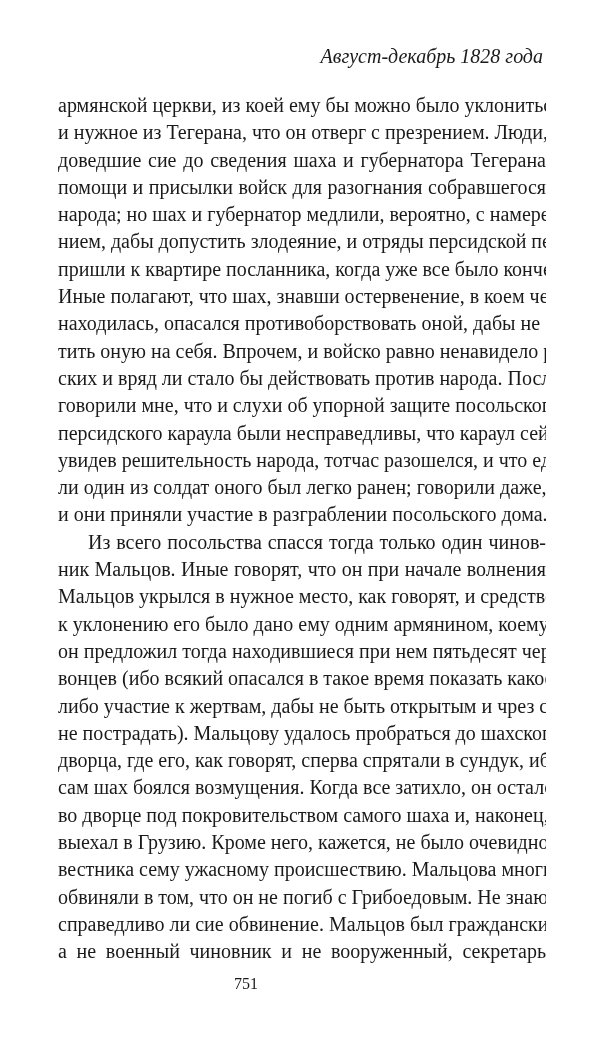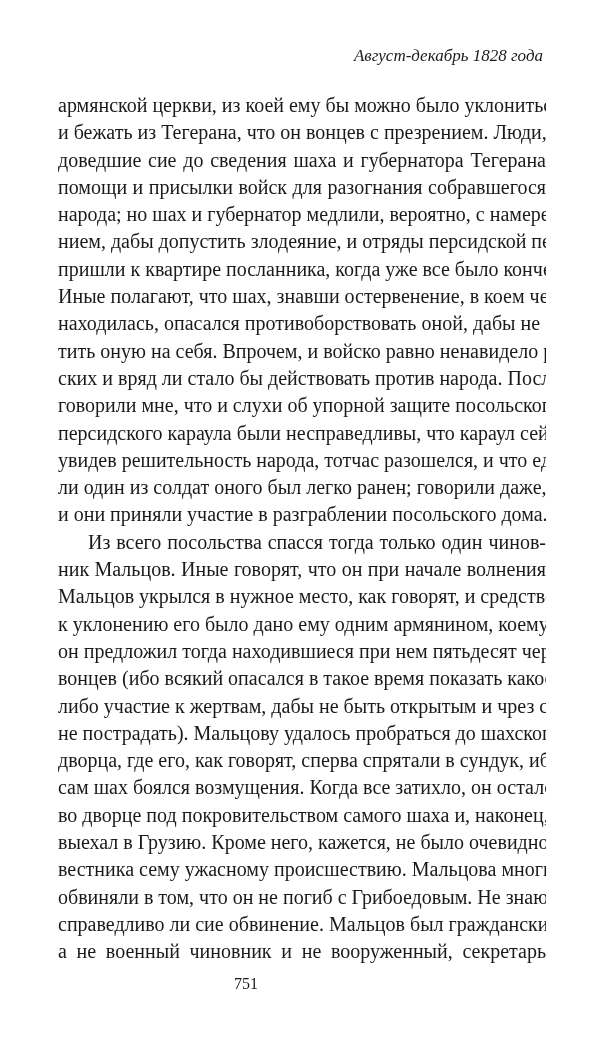--- a/index.html
+++ b/index.html
@@ -12,21 +12,21 @@
       height: 1046px;
       position: relative;
       overflow: hidden;
       font-family: "Liberation Serif", "DejaVu Serif", serif;
       color: #1a1a1a;
     }
     .running-header {
       position: absolute;
       top: 46px;
       right: 57px;
-      font-size: 17px;
+      font-size: 20px;
       font-style: italic;
       line-height: 20px;
       white-space: nowrap;
     }
     .text-block {
       position: absolute;
       top: 92px;
       left: 58px;
       width: 488px;
     }
@@ -57,21 +57,21 @@
       line-height: 20px;
     }
   </style>
 </head>
 <body>
 
 <div class="running-header">Август-декабрь 1828 года</div>
 
 <div class="text-block">
   <span class="line">армянской церкви, из коей ему бы можно было уклониться</span>
-  <span class="line">и бежать из Тегерана, что он вонцев с презрением. Люди,</span>
+  <span class="line">и нужное из Тегерана, что он отверг с презрением. Люди,</span>
   <span class="line">доведшие сие до сведения шаха и губернатора Тегерана</span>
   <span class="line">помощи и присылки войск для разогнания собравшегося</span>
   <span class="line">народа; но шах и губернатор медлили, вероятно, с намере-</span>
   <span class="line">нием, дабы допустить злодеяние, и отряды персидской пехоты</span>
   <span class="line">пришли к квартире посланника, когда уже все было кончено.</span>
   <span class="line">Иные полагают, что шах, знавши остервенение, в коем чернь</span>
   <span class="line">находилась, опасался противоборствовать оной, дабы не обра-</span>
   <span class="line">тить оную на себя. Впрочем, и войско равно ненавидело рус-</span>
   <span class="line">ских и вряд ли стало бы действовать против народа. После</span>
   <span class="line">говорили мне, что и слухи об упорной защите посольского</span>

